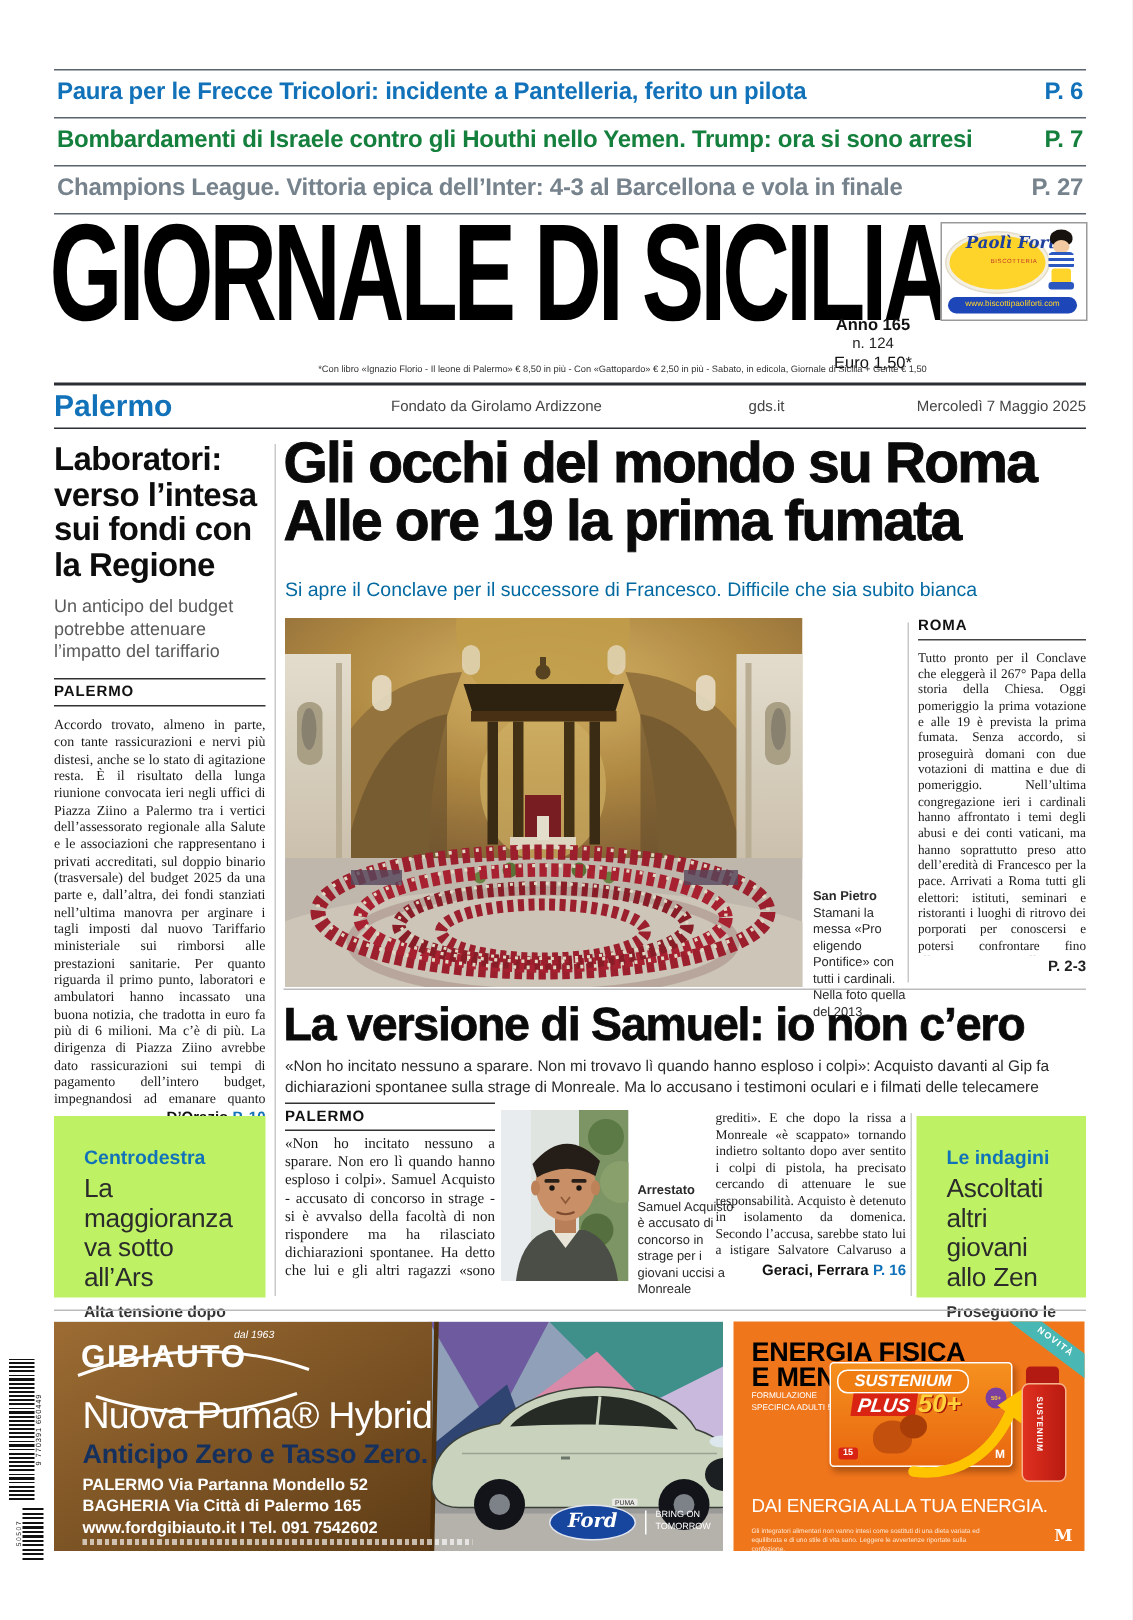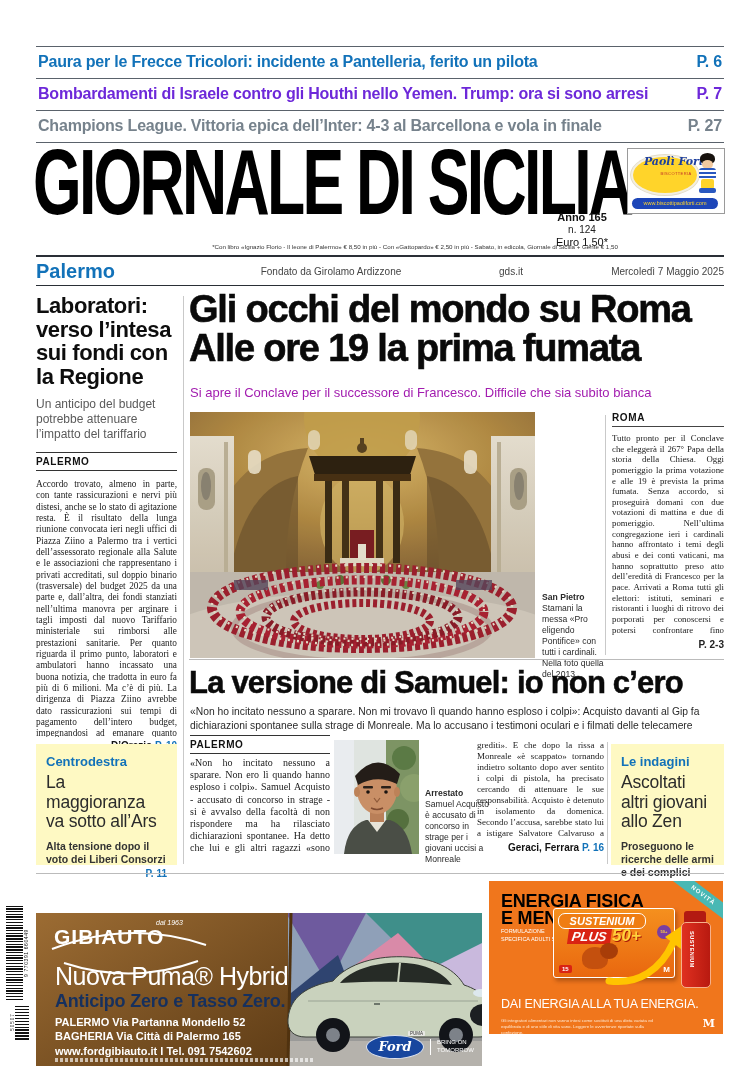--- a/index.html
+++ b/index.html
@@ -3,21 +3,21 @@
 <meta charset="utf-8">
 <style>
   html,body{margin:0;padding:0;background:#e9e9e9;}
   .page{position:relative;width:755px;height:1080px;background:#ffffff;margin:0 auto;
         font-family:"Liberation Sans",sans-serif;overflow:hidden;color:#111;}
   
   .topbar{position:absolute;left:36px;top:46px;width:688px;border-bottom:1px solid #5a626b;}
   .tb-row{display:flex;justify-content:space-between;align-items:center;
           border-top:1px solid #5a626b;padding:6px 2px 7px 2px;
           font-weight:bold;font-size:16px;letter-spacing:-0.2px;cursor:pointer;}
-  .tb-blue{color:#1272b9}.tb-black{color:#6d28d9}.tb-gray{color:#76828c}
+  .tb-blue{color:#1272b9}.tb-black{color:#15803d}.tb-gray{color:#76828c}
   
   .masthead-title{position:absolute;left:33px;top:144px;font-size:92px;font-weight:bold;
         letter-spacing:-4px;line-height:0.84;color:#000;white-space:nowrap;
         transform:scaleX(0.68);transform-origin:left top;}
   .pf-box{position:absolute;left:627px;top:148px;width:96px;height:64px;border:1px solid #9a9a9a;background:#fff;}
   .pf-oval{position:absolute;left:5px;top:8px;width:64px;height:36px;background:#ffd42a;border-radius:50%;
            box-shadow:0 0 0 2px #f3efe2,0 0 0 3px #e3dcc8;}
   .pf-script{position:absolute;left:0;top:6px;width:100%;text-align:center;
              font-family:"DejaVu Serif",serif;font-style:italic;font-weight:bold;font-size:11px;color:#1d3f9e;}
   .pf-sub{position:absolute;left:0;top:22px;width:100%;text-align:center;font-size:4px;color:#c03028;letter-spacing:.4px;}
@@ -46,55 +46,55 @@
   .lc-title{font-size:22px;font-weight:bold;line-height:1.07;letter-spacing:-0.4px;color:#0d0d0d;}
   .lc-sub{margin-top:9px;font-size:12px;line-height:1.25;color:#5a5a5a;}
   .kicker{margin-top:10px;border-top:1px solid #333;border-bottom:1px solid #333;
           padding:3px 0;font-size:10px;font-weight:bold;letter-spacing:.6px;color:#111;}
   .serifbody{font-family:"Liberation Serif",serif;text-align:justify;color:#1a1a1a;overflow:hidden;}
   .lc-body{margin-top:8px;font-size:9.3px;line-height:1.22;height:258px;}
   .byline{margin-top:3px;text-align:right;font-size:10px;color:#111;}
   .byline b{font-weight:bold;}
   .pageref{color:#1272b9;font-weight:bold;cursor:pointer;}
   
-  .graybox{position:absolute;background:#fef9c3;padding:10px;box-sizing:border-box;cursor:pointer;}
+  .graybox{position:absolute;background:#bef264;padding:20px;box-sizing:border-box;cursor:pointer;}
   #box-centrodestra{left:36px;top:744px;width:141px;height:121px;}
   #box-indagini{left:611px;top:744px;width:113px;height:121px;}
   .gb-kicker{color:#1272b9;font-weight:bold;font-size:13px;}
   .gb-title{font-size:17.5px;line-height:1.12;color:#2b2b2b;margin-top:4px;letter-spacing:-0.2px;}
   .gb-note{margin-top:8px;font-size:10.5px;font-weight:bold;color:#333;line-height:1.25;}
   .gb-page{text-align:right;color:#1272b9;font-weight:bold;font-size:10px;margin-top:2px;}
   
   .vr{position:absolute;width:1px;background:#c9c9c9;}
   .hr{position:absolute;height:1px;background:#bbb;}
   
   .h1{position:absolute;left:189px;top:290px;width:545px;font-size:38px;font-weight:bold;
       letter-spacing:-1.2px;line-height:1.02;color:#0a0a0a;-webkit-text-stroke:.6px #0a0a0a;}
-  .deck1{position:absolute;left:190px;top:385px;width:545px;font-size:13px;color:#a21caf;}
+  .deck1{position:absolute;left:190px;top:385px;width:545px;font-size:13px;color:#0369a1;}
   .photo1{position:absolute;left:190px;top:412px;width:345px;height:246px;}
   .cap{font-size:8.6px;line-height:1.28;color:#2a2a2a;}
   .cap1{position:absolute;left:542px;top:592px;width:62px;}
   .romacol{position:absolute;left:612px;top:412px;width:112px;}
   .roma-kicker{border-bottom:1px solid #444;padding-bottom:3px;font-size:10px;font-weight:bold;letter-spacing:.6px;}
   .roma-body{margin-top:6px;font-size:8.8px;line-height:1.21;height:204px;}
   .roma-page{text-align:right;font-weight:bold;font-size:10px;color:#222;margin-top:2px;cursor:pointer;}
   
   .h2{position:absolute;left:189px;top:665px;width:545px;font-size:31px;font-weight:bold;
       letter-spacing:-0.8px;color:#0a0a0a;-webkit-text-stroke:.5px #0a0a0a;}
   .deck2{position:absolute;left:190px;top:705px;width:553px;font-size:10.3px;line-height:1.32;color:#2a2a2a;}
   .s-kicker{position:absolute;left:190px;top:735px;width:140px;}
   .s-kicker .kicker{margin-top:0;}
   .s-col1{position:absolute;left:190px;top:757px;width:140px;font-size:10px;line-height:1.22;height:98px;}
   .s-photo{position:absolute;left:334px;top:740px;width:85px;height:114px;}
   .s-cap{position:absolute;left:425px;top:788px;width:64px;}
   .s-col2{position:absolute;left:477px;top:740px;width:127px;}
   .s-col2-body{font-size:9px;line-height:1.22;height:100px;}
   .s-byline{text-align:right;font-size:10px;margin-top:2px;}
   
-  #ad-ford{position:absolute;left:36px;top:881px;width:446px;height:153px;overflow:hidden;cursor:pointer;margin-top:32px;}
+  #ad-ford{position:absolute;left:36px;top:881px;width:446px;height:153px;overflow:hidden;cursor:pointer;}
   #ad-ford svg{position:absolute;left:0;top:0;}
   .ford-ovl{position:absolute;z-index:2;color:#fff;}
   .gibi-logo{left:18px;top:12px;font-size:21px;font-weight:bold;letter-spacing:1px;}
   .gibi-sub{left:120px;top:6px;font-size:7px;font-style:italic;}
   .ford-line1{left:19px;top:49px;font-size:25px;letter-spacing:-0.5px;}
   .ford-line2{left:19px;top:78px;font-size:18px;font-weight:bold;color:#16305e;letter-spacing:-0.2px;}
   .ford-addr{left:19px;top:102px;font-size:11px;font-weight:bold;line-height:1.3;}
   .ford-fine{position:absolute;left:19px;top:145px;width:260px;height:4px;z-index:2;
              background:repeating-linear-gradient(90deg,rgba(255,255,255,.65) 0 3px,transparent 3px 5px);}
   .puma-plate{left:372px;top:118px;font-size:4.5px;color:#333;background:#e8e8e4;padding:0 2px;border-radius:1px;}

